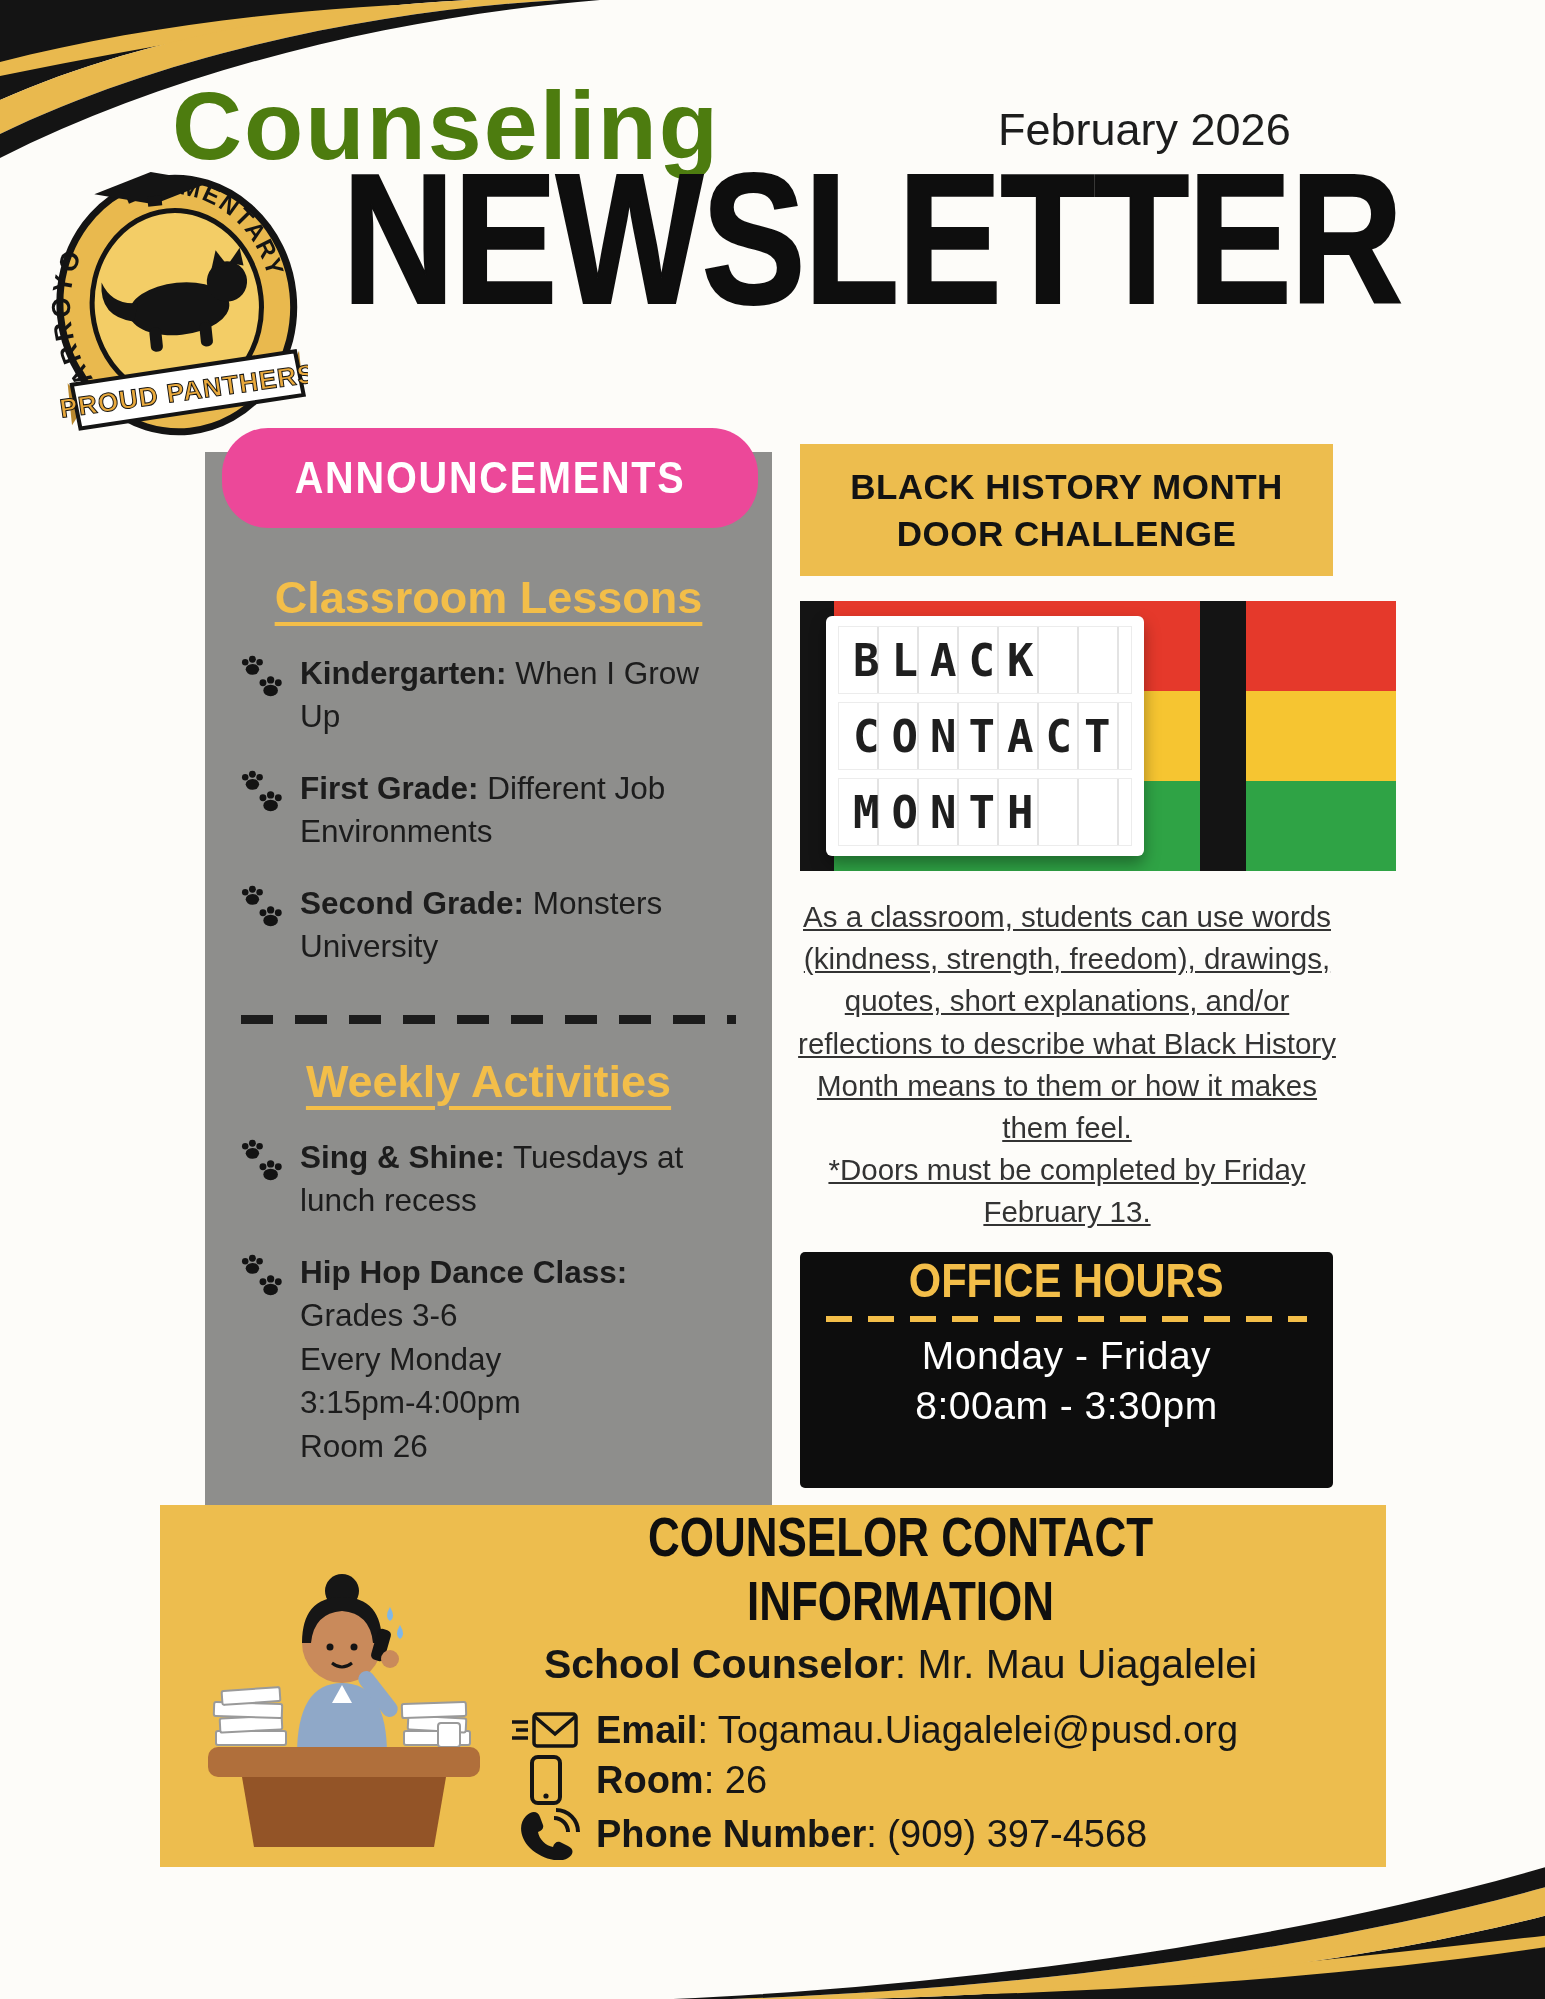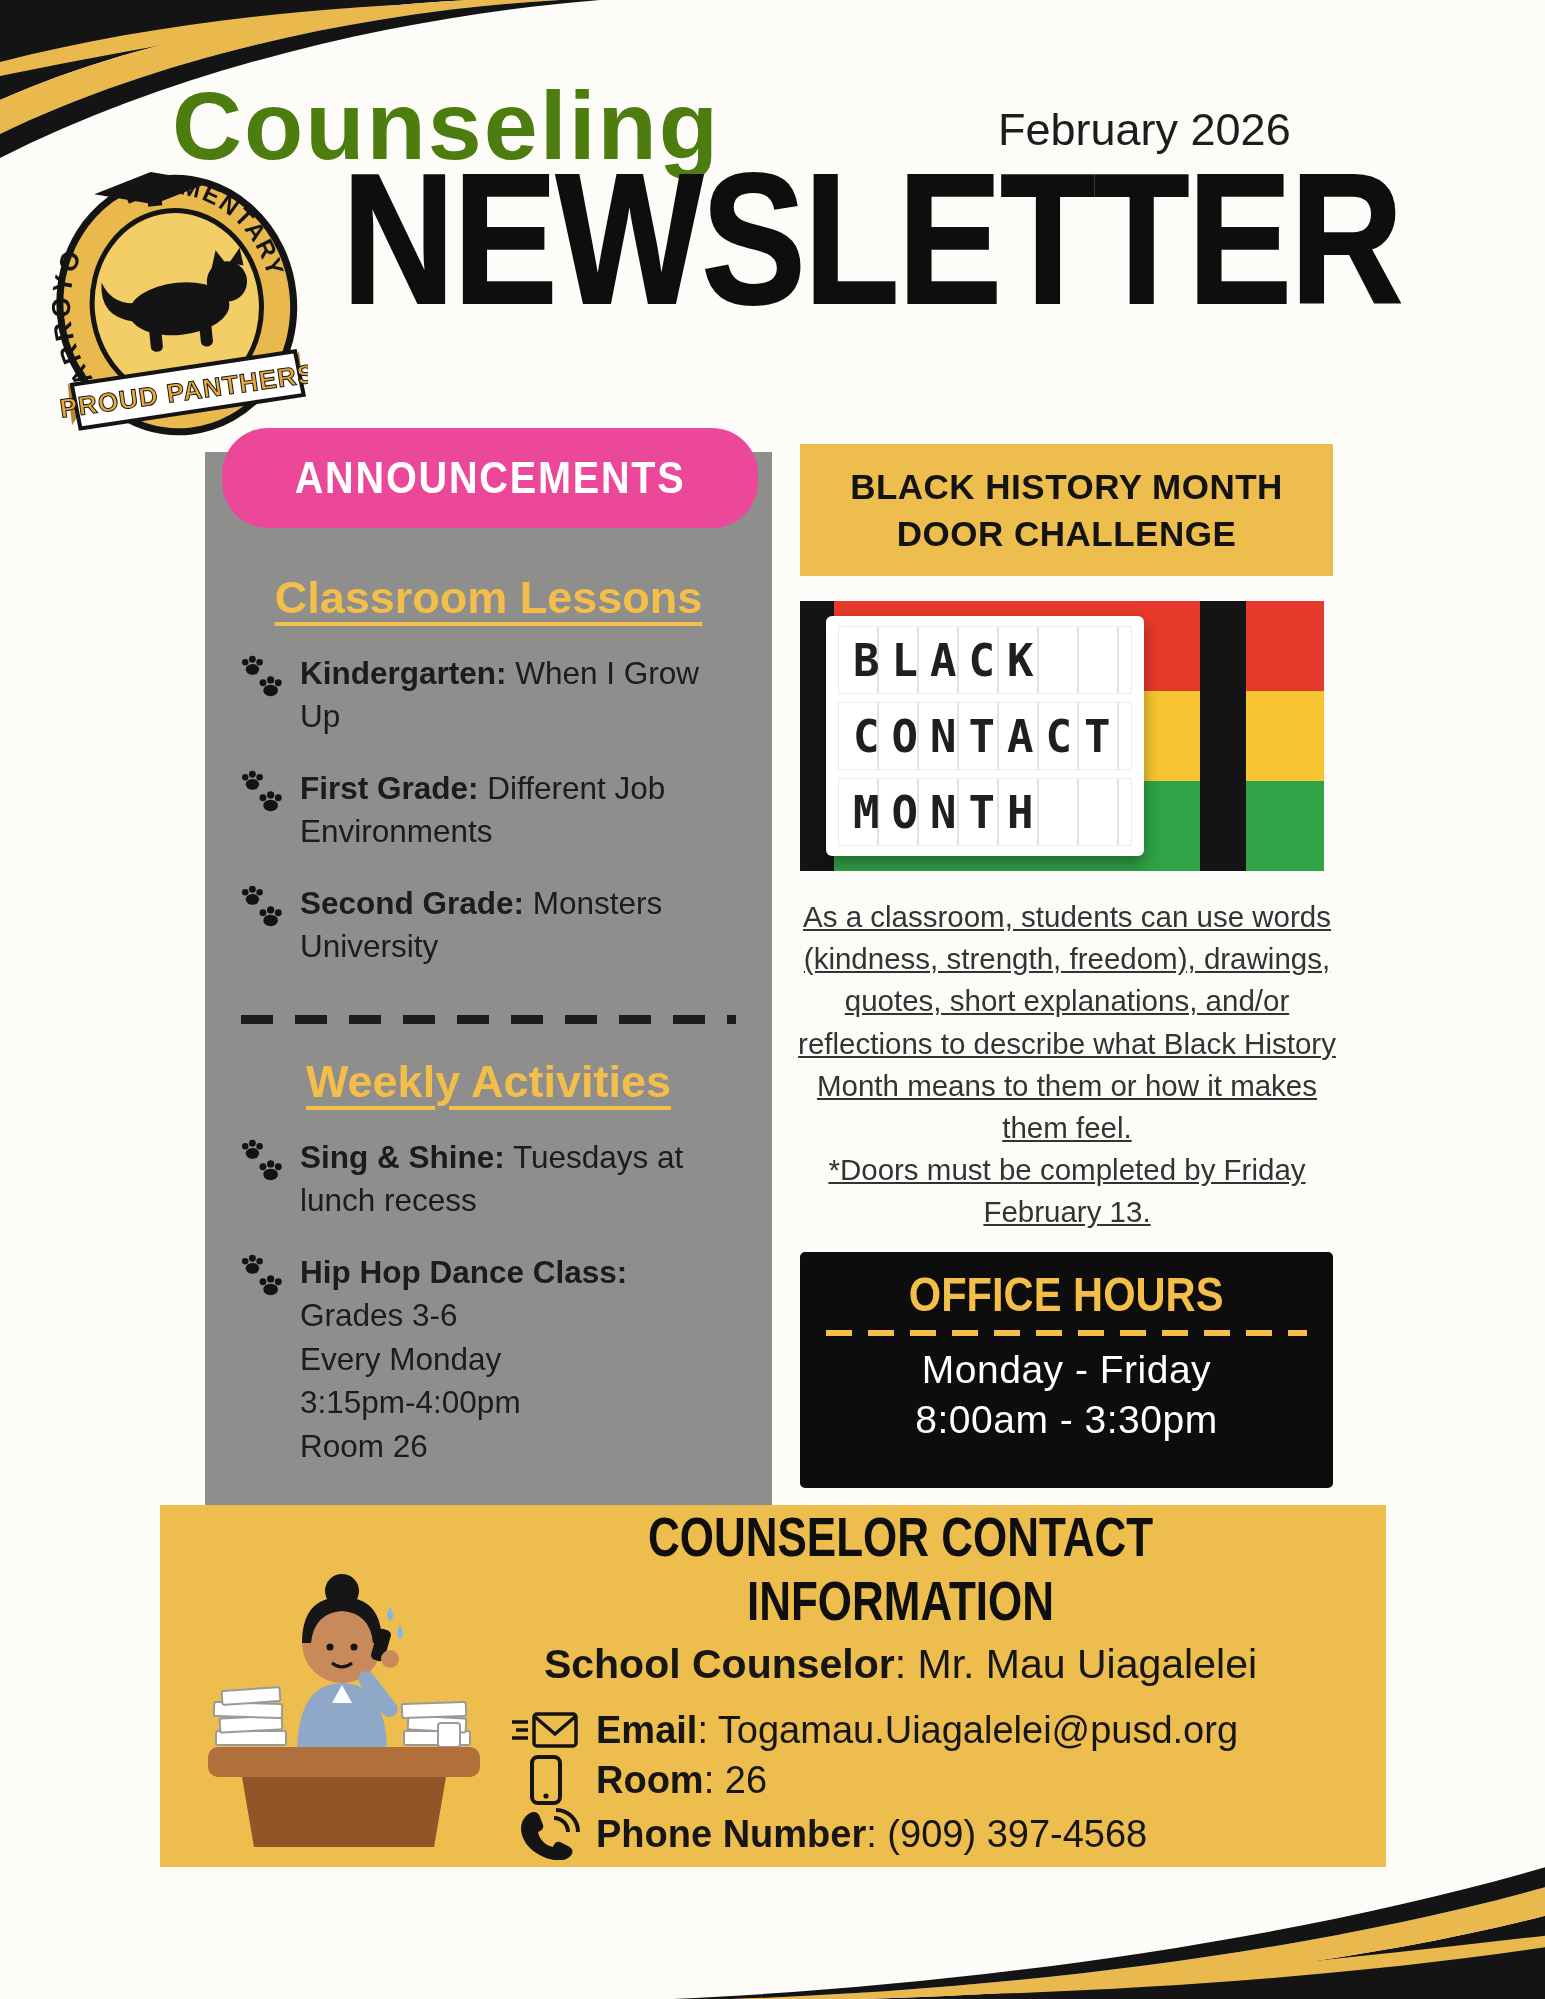--- a/index.html
+++ b/index.html
@@ -33,37 +33,37 @@
   .list-item .paw { flex:0 0 auto; width:46px; height:46px; margin-top:2px; }
   .list-item b { font-weight:800; }
   .item-text { white-space:pre-line; }
   .stacked b { display:block; }
   .dash-divider { height:9px; margin:46px 36px 0; background:repeating-linear-gradient(90deg,#1c1c1c 0 32px,transparent 32px 54px); }
 
   
   .bhm-box { position:absolute; left:800px; top:444px; width:533px; height:132px; background:#EDBD4E; display:flex; align-items:center; justify-content:center; }
   .bhm-box span { font-size:35px; font-weight:800; text-align:center; white-space:pre-line; line-height:1.35; color:#131313; letter-spacing:.5px; }
 
-  .flag { position:absolute; left:800px; top:601px; width:524px; height:270px; overflow:hidden; }
+  .flag { position:absolute; left:800px; top:601px; width:596px; height:270px; overflow:hidden; }
   .stripes { position:absolute; inset:0; display:flex; flex-direction:column; }
   .stripe-red { flex:1; background:#E5392B; }
   .stripe-yellow { flex:1; background:#F6C531; }
   .stripe-green { flex:1; background:#2FA345; }
   .bar-left { position:absolute; left:0; top:0; bottom:0; width:34px; background:#141414; }
   .bar-mid { position:absolute; left:400px; top:0; bottom:0; width:46px; background:#141414; }
   .lightbox { position:absolute; left:26px; top:15px; width:318px; height:240px; background:#fff; border-radius:6px;
     box-shadow:0 8px 16px rgba(0,0,0,.35); padding:10px 12px; display:flex; flex-direction:column; gap:8px; z-index:2; }
   .lightbox .row { flex:1; border:1px solid #ececec; display:flex; align-items:center; padding-left:14px;
     background-image:repeating-linear-gradient(90deg,transparent 0 38px,#e3e3e3 38px 40px);
     font-family:"DejaVu Sans Mono", monospace; font-weight:700; font-size:44px; letter-spacing:12px; color:#1f1f1f; }
 
   .bhm-desc { position:absolute; left:786px; top:896px; width:562px; text-align:center; font-size:29.5px; line-height:1.43; color:#333; font-weight:500;text-decoration:underline; }
   .bhm-desc p { margin:0; }
 
-  .office { position:absolute; left:800px; top:1252px; width:533px; height:236px; background:#0D0D0D; border-radius:5px; text-align:center; padding-top:14px; }
+  .office { position:absolute; left:800px; top:1252px; width:533px; height:236px; background:#0D0D0D; border-radius:5px; text-align:center; }
   .office-title { display:inline-block; font-size:49px; font-weight:900; color:#F3BE49; transform:scaleX(.85); }
   .office-divider { height:6px; margin:8px 26px 12px; background:repeating-linear-gradient(90deg,#F3BE49 0 26px,transparent 26px 42px); }
   .office-days, .office-times { color:#fff; font-size:39px; font-weight:500; margin-top:6px; letter-spacing:.5px; }
 
   
   .contact { position:absolute; left:160px; top:1505px; width:1226px; height:362px; background:#EDBD4E; }
   .contact-inner { margin-left:255px; text-align:center; }
   .contact-title { display:inline-block; font-size:55px; font-weight:900; color:#0f0f0f; transform:scaleX(.8); letter-spacing:0; }
   .counselor-line { font-size:41px; margin-top:8px; color:#161616; }
   .counselor-line b { font-weight:800; }

